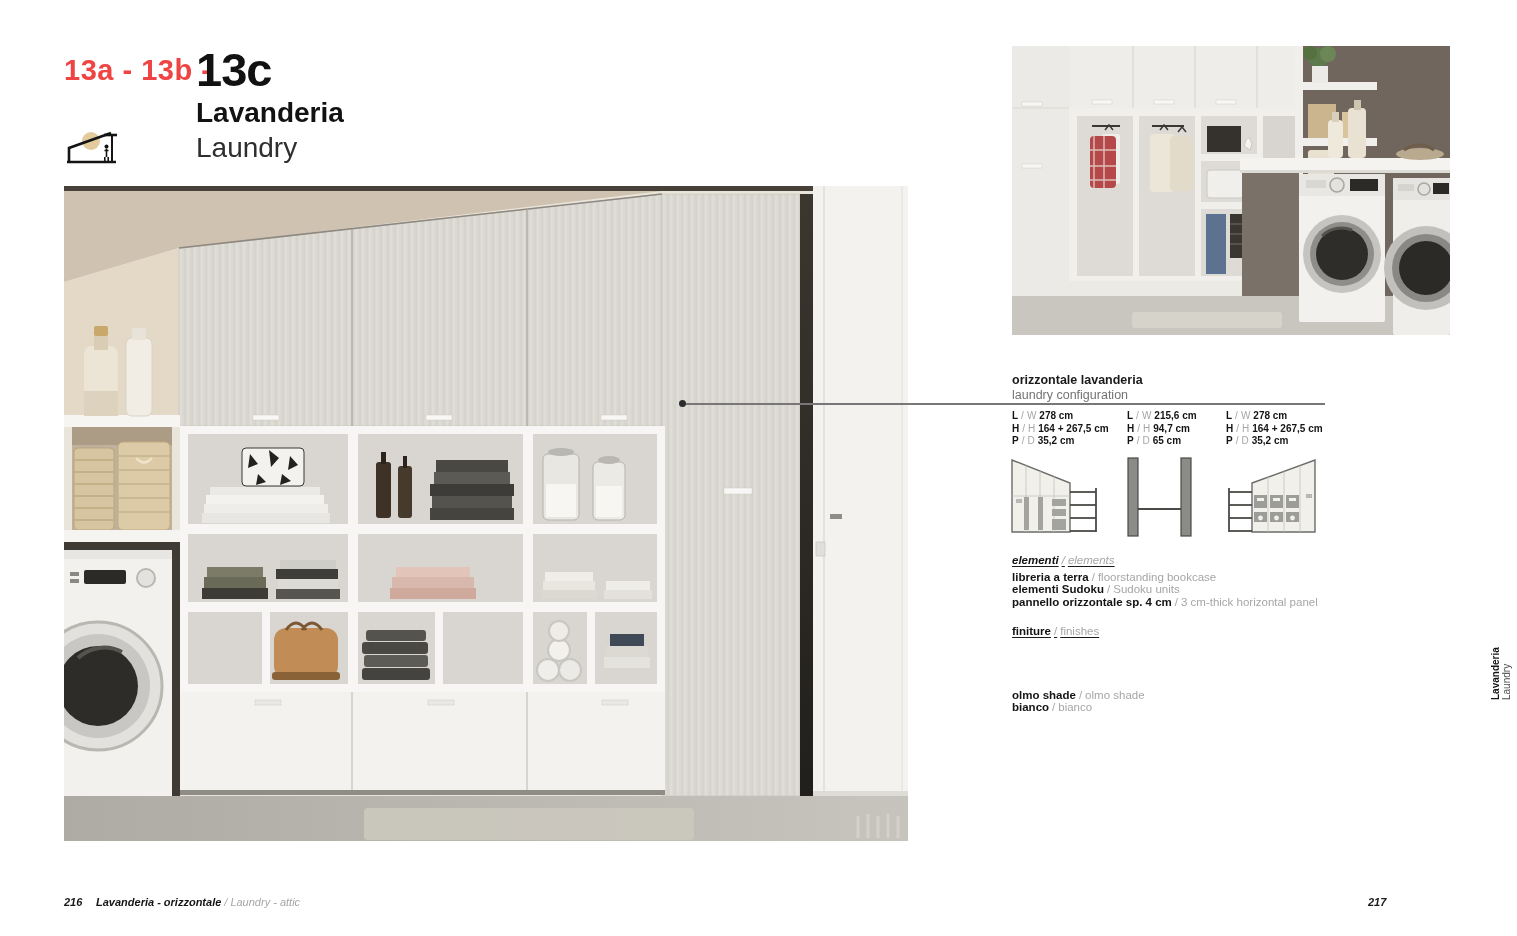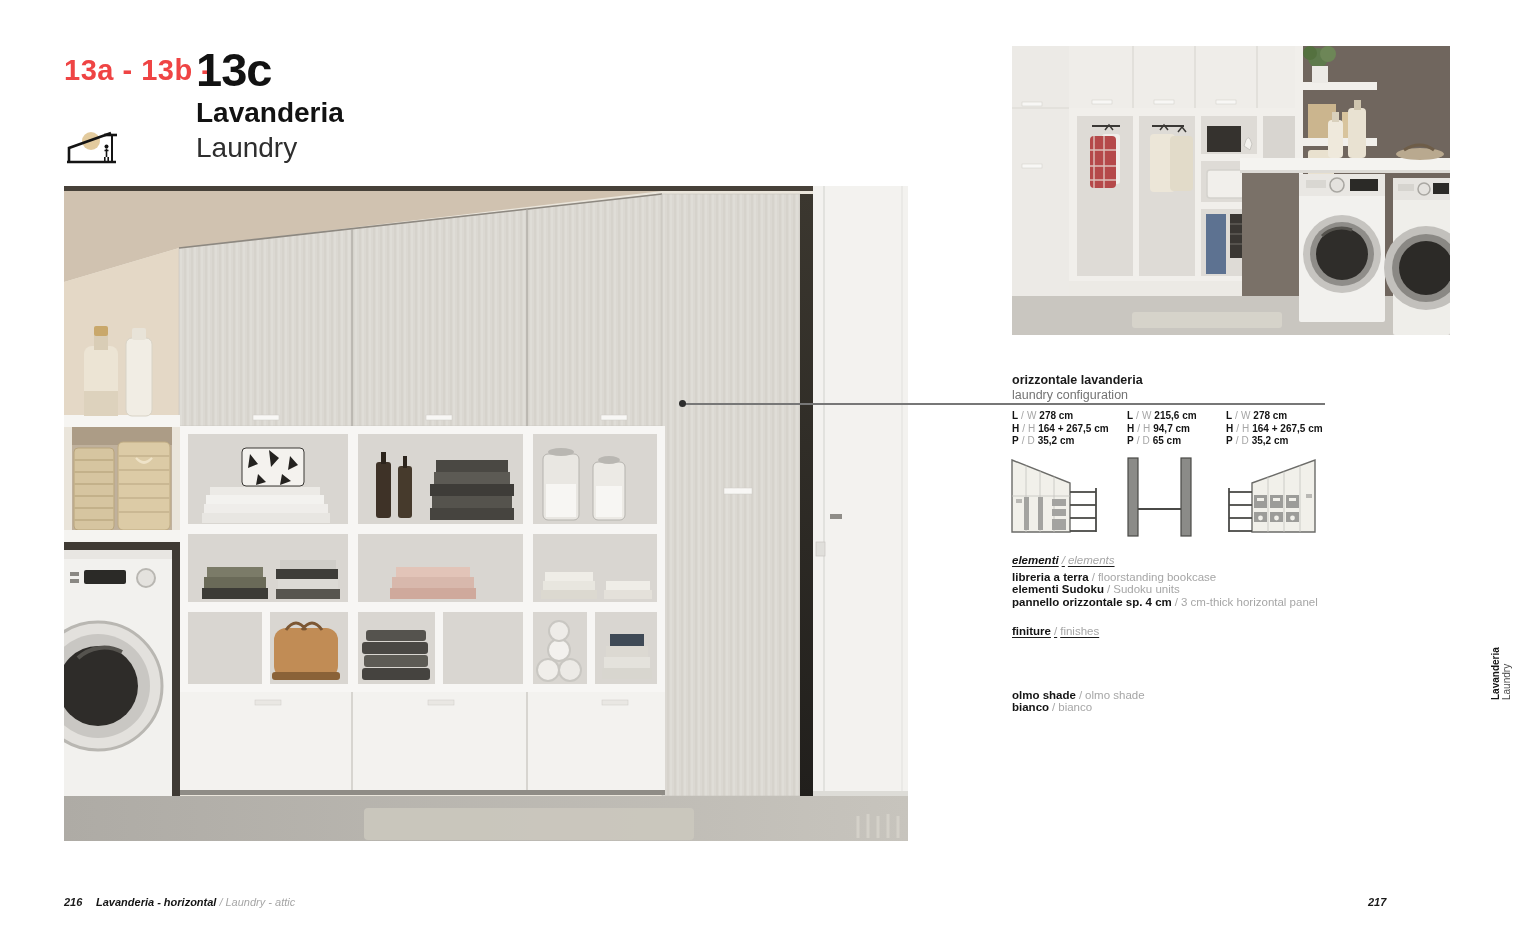--- a/index.html
+++ b/index.html
@@ -461,15 +461,15 @@
   <div class="list-line"><span class="b">bianco</span><span class="sp"></span><span class="g">/</span><span class="sp"></span><span class="g">bianco</span></div>
 </div>
 
 <div class="abs side-vert">
   <span class="l1">Lavanderia</span>
   <span class="l2">Laundry</span>
 </div>
 
 <div class="abs foot foot-pageL">216</div>
 <div class="abs foot foot-label">
-  <span class="b">Lavanderia - horizontal</span><span class="sp"></span><span class="g">/</span><span class="sp"></span><span class="g">Laundry - attic</span>
+  <span class="b">Lavanderia - orizzontale</span><span class="sp"></span><span class="g">/</span><span class="sp"></span><span class="g">Laundry - attic</span>
 </div>
 <div class="abs foot foot-pageR">217</div>
 
 </body></html>

